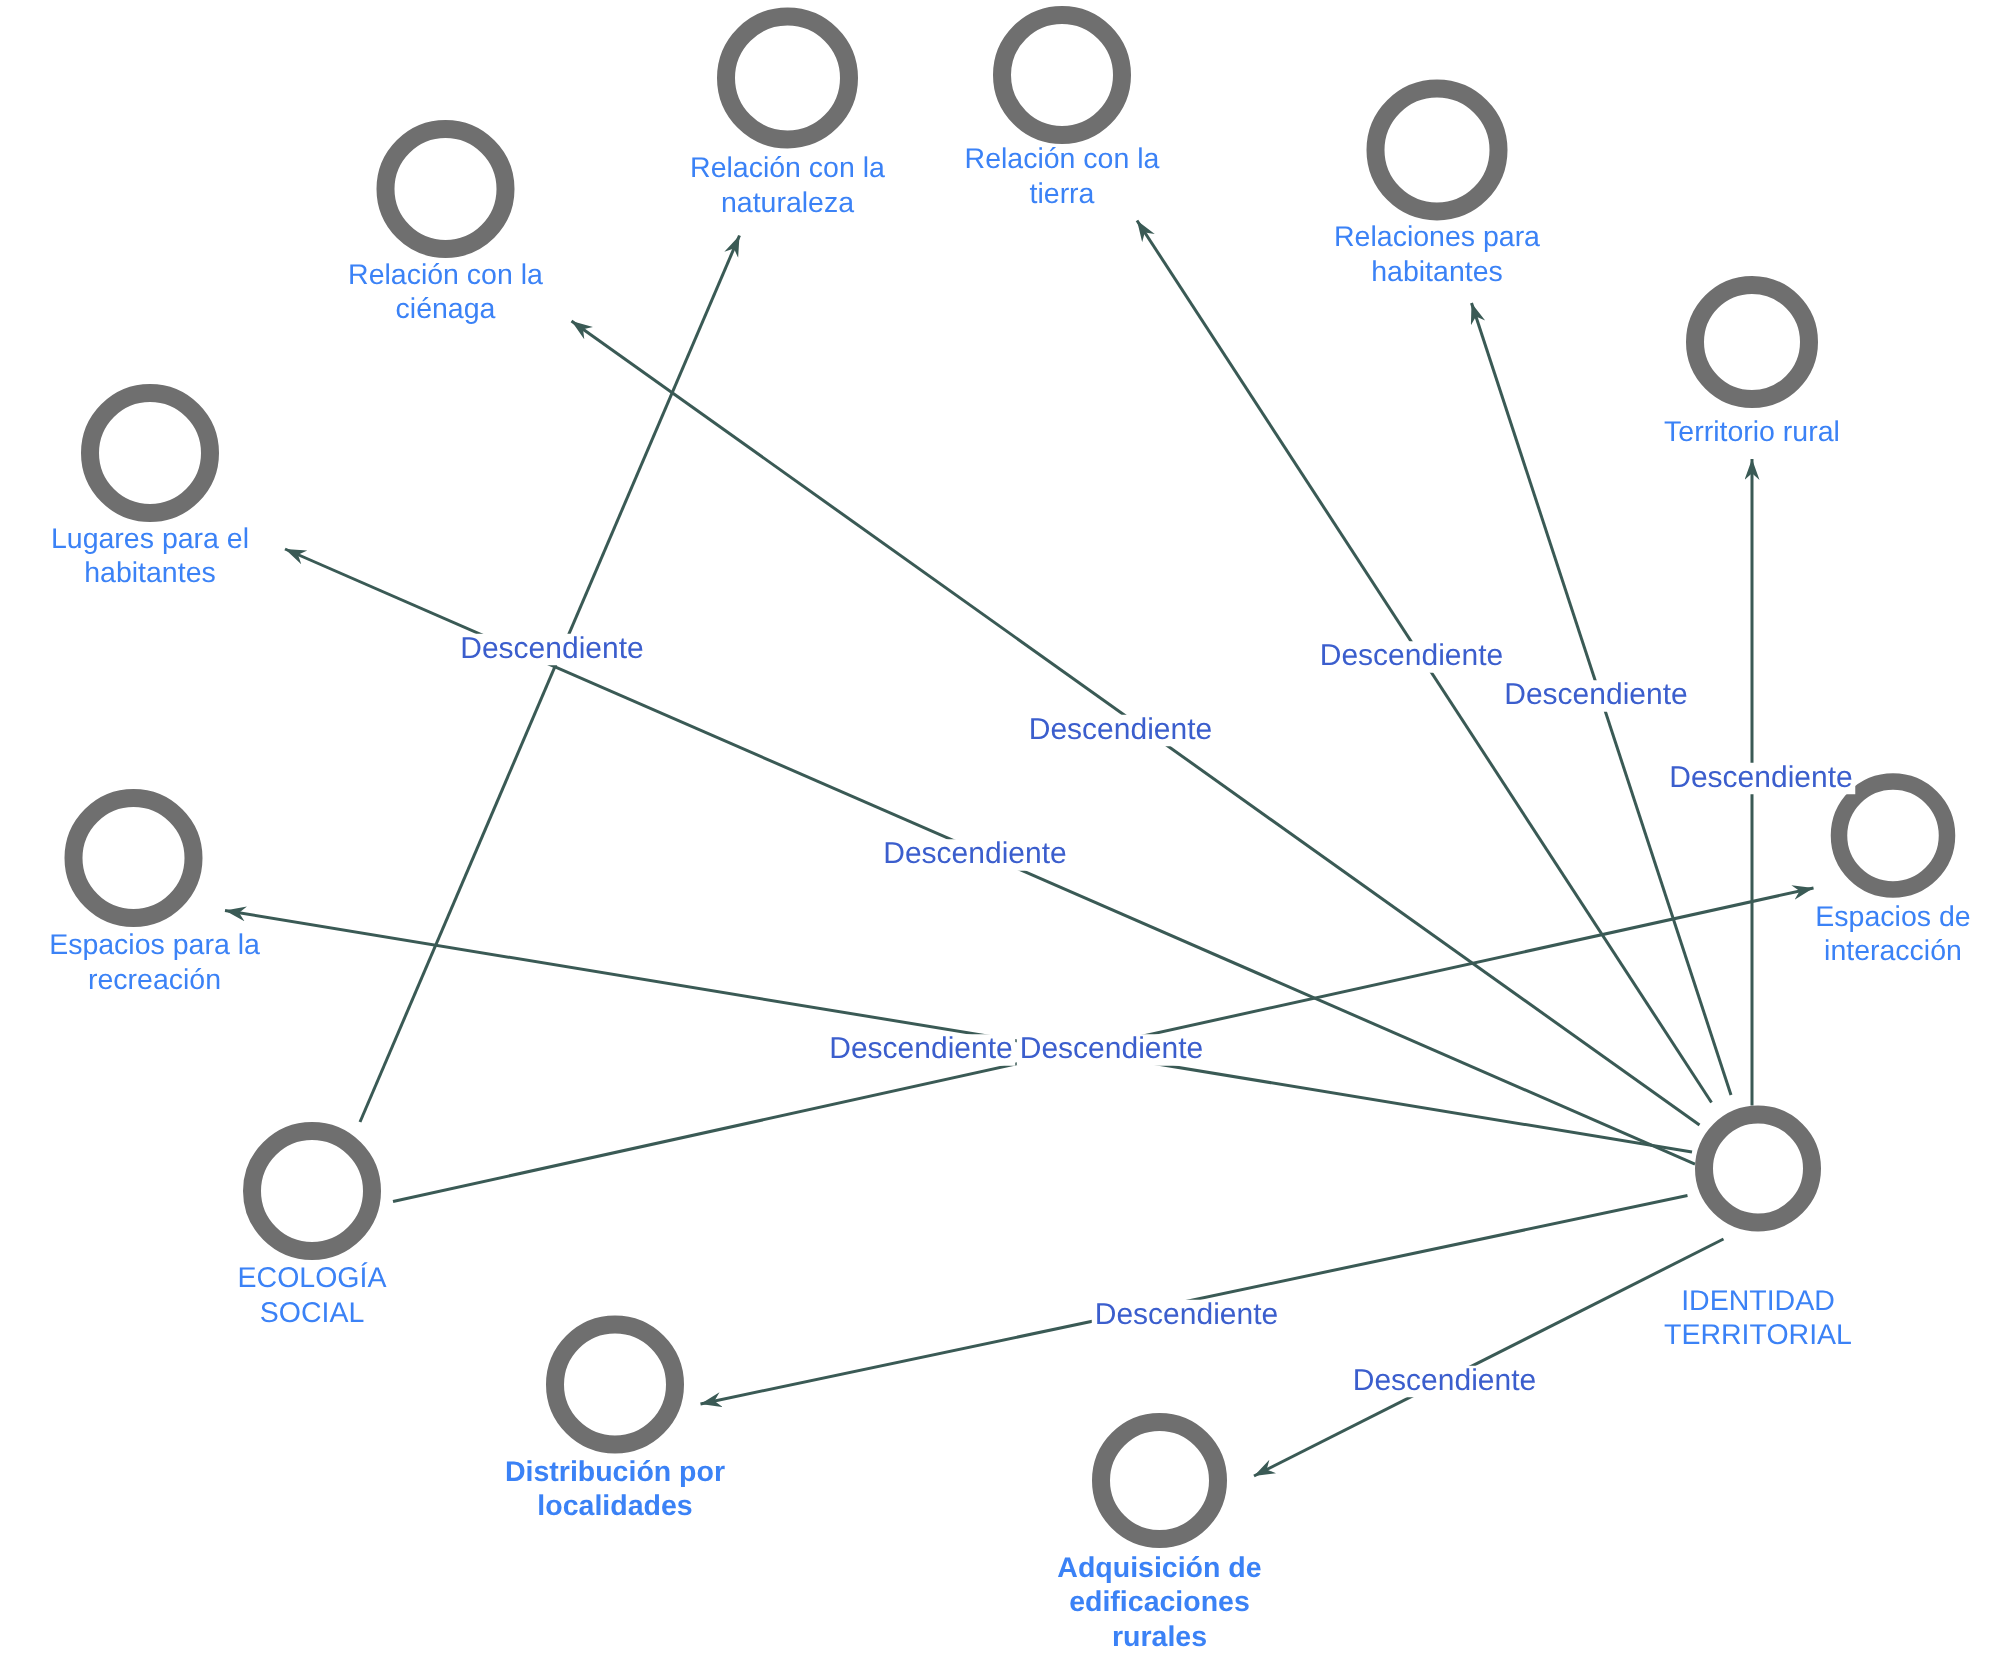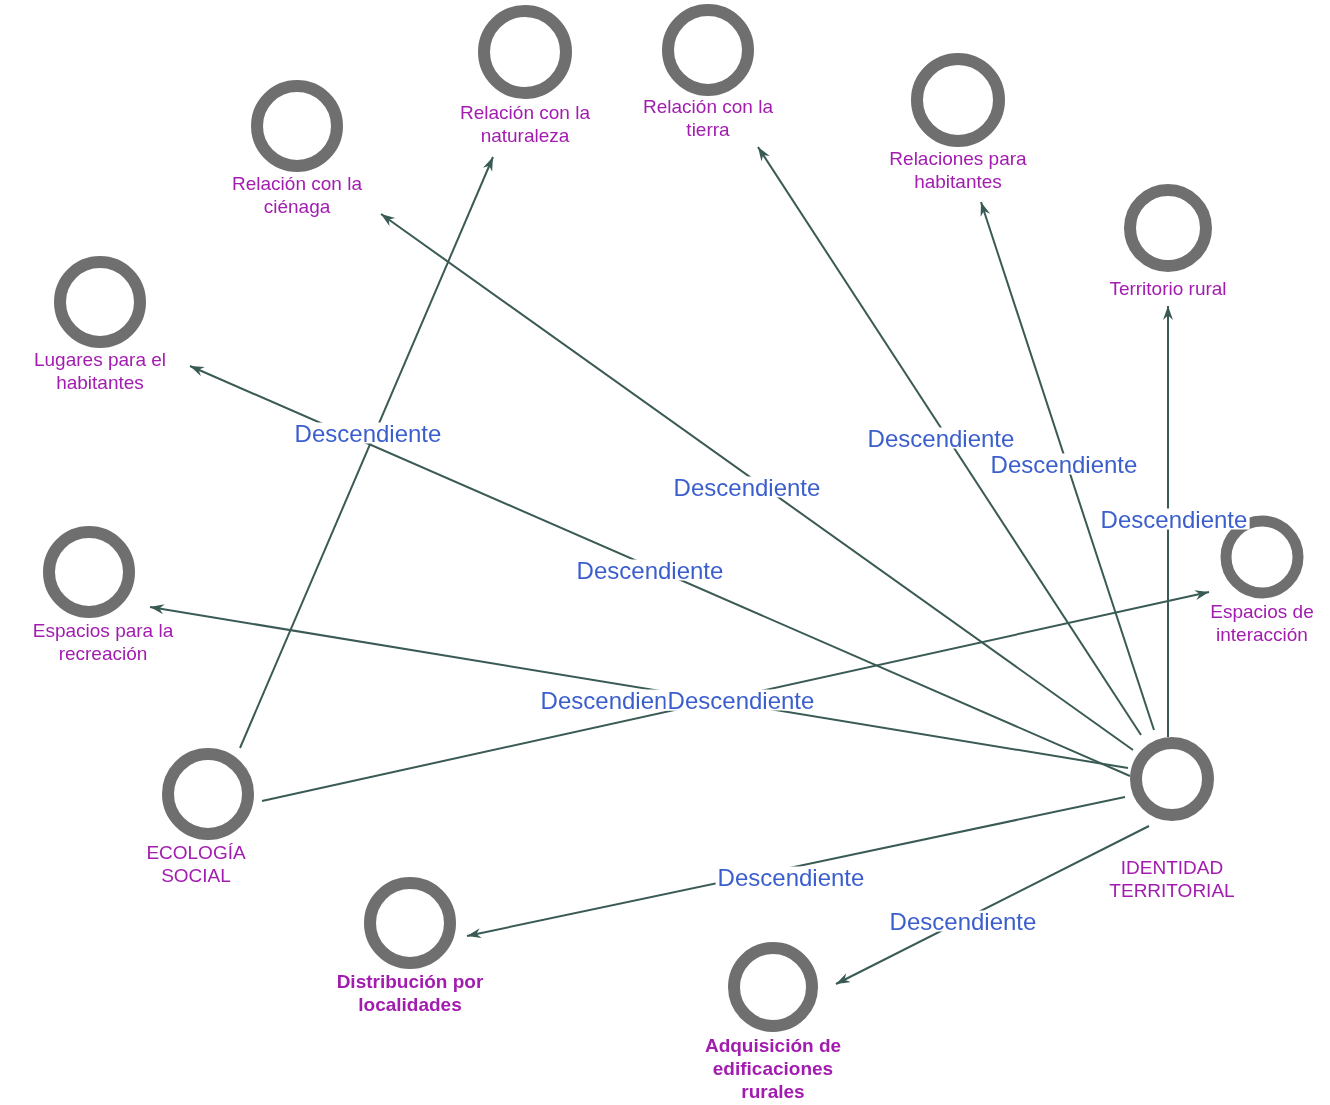--- a/index.html
+++ b/index.html
@@ -10,28 +10,28 @@
     font-family:"Liberation Sans", sans-serif;
     overflow:hidden;
   }
   #graph-svg{position:absolute;left:0;top:0;z-index:1;}
   .node-label{
     position:absolute;
     transform:translateX(-50%);
     text-align:center;
     font-size:19px;
     line-height:23px;
-    color:#a21caf;
+    color:#3b82f6;
     white-space:nowrap;
     z-index:2;
   }
   .edge-label{
     position:absolute;
     transform:translate(-50%,-50%);
-    font-size:24px;
+    font-size:20px;
     line-height:21px;
     color:#3b5ecd;
     background:#ffffff;
     padding:0 2px;
     white-space:nowrap;
     z-index:3;
   }
 </style>
 </head>
 <body>
@@ -105,21 +105,21 @@
         <div>habitantes</div>
       </div>
       <div class="node-label" style="left: 89px; top: 619px; margin-left: 14px;">
         <div>Espacios para la</div>
         <div>recreación</div>
       </div>
       <div class="node-label" style="left: 1262px; top: 600px;">
         <div>Espacios de</div>
         <div>interacción</div>
       </div>
-      <div class="node-label" style="left: 196px; top: 841px;">
+      <div class="node-label" style="left: 208px; top: 841px;">
         <div>ECOLOGÍA</div>
         <div>SOCIAL</div>
       </div>
       <div class="node-label" style="left: 1172px; top: 826px; margin-top: 30px;">
         <div>IDENTIDAD</div>
         <div>TERRITORIAL</div>
       </div>
       <div class="node-label" style="left: 410px; top: 970px; font-weight: bold;">
         <div>Distribución por</div>
         <div>localidades</div>

